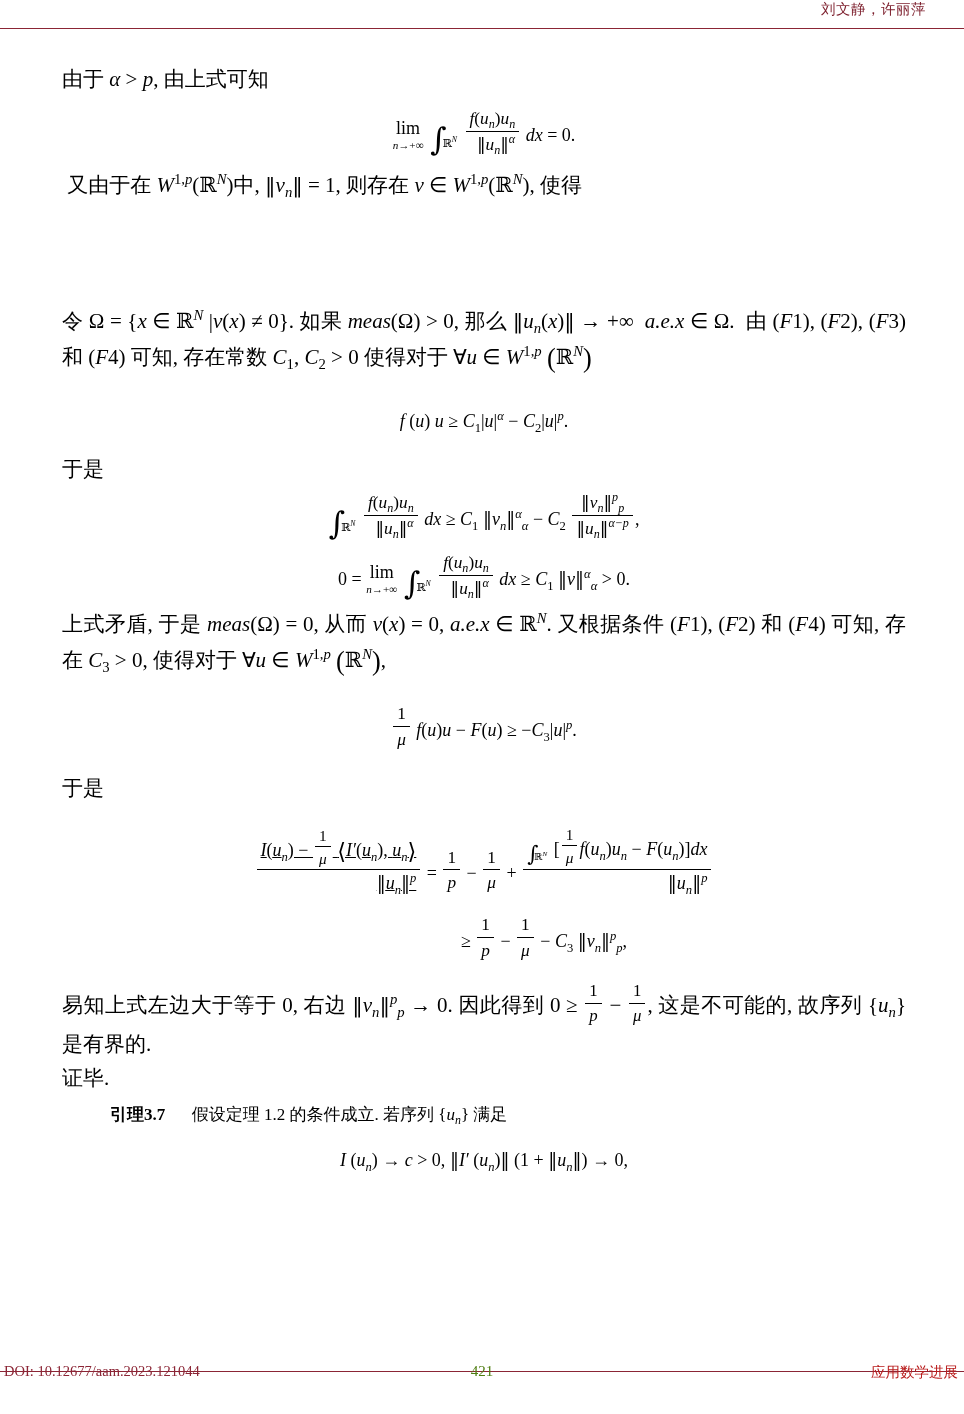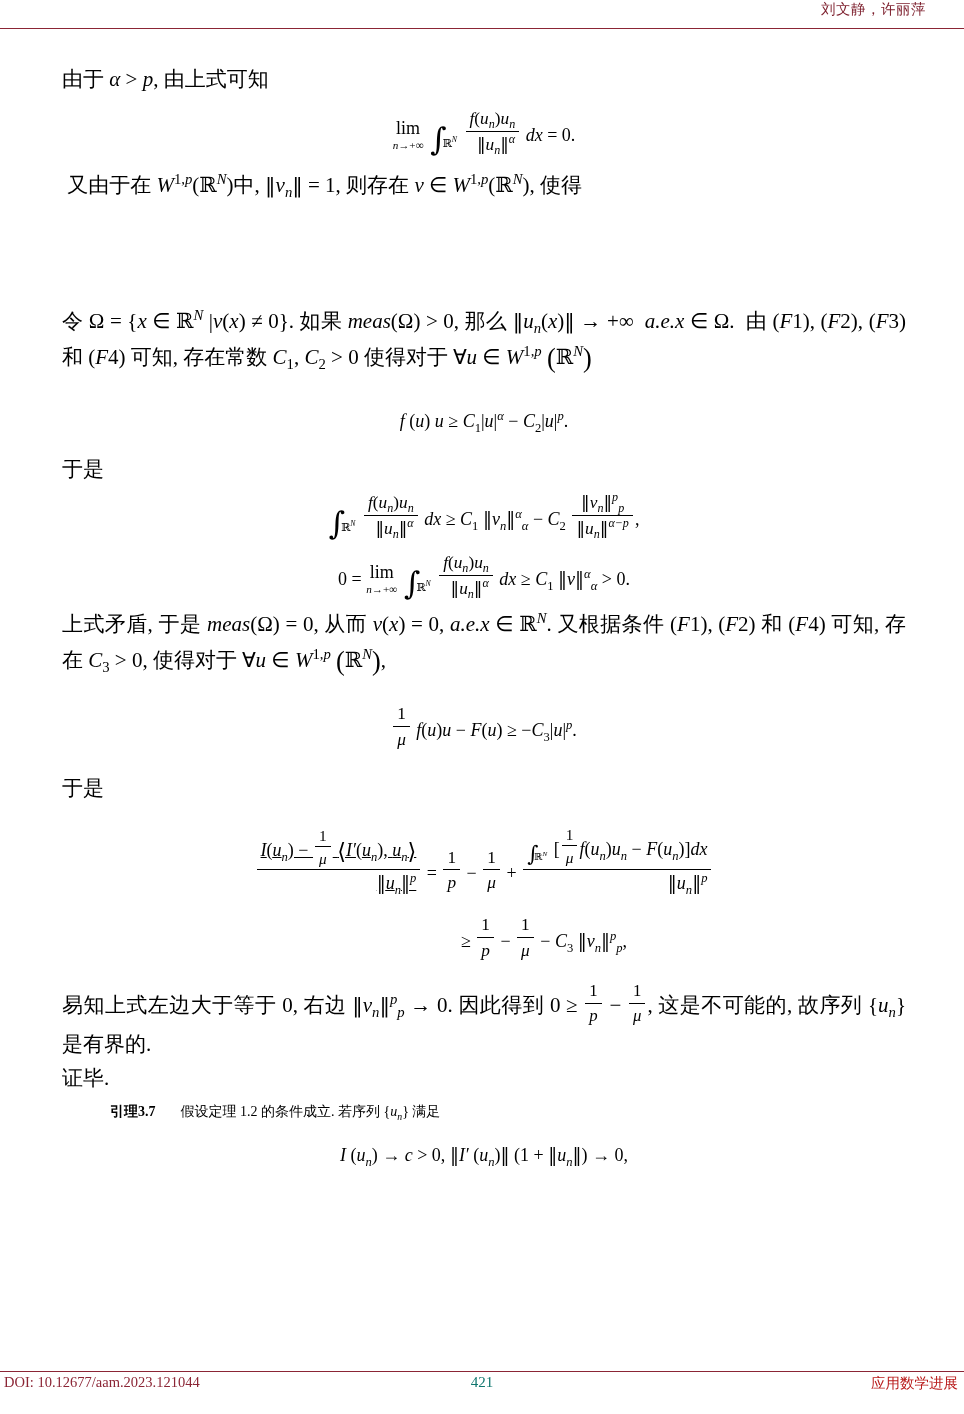--- a/index.html
+++ b/index.html
@@ -49,38 +49,38 @@
     position: absolute;
     left: 0;
     right: 0;
     bottom: 42px;
     border-top: 1px solid #8b2535;
   }
   .footer {
     position: absolute;
     left: 0;
     right: 0;
-    bottom: 16px;
+    bottom: 27px;
     height: 26px;
     font-size: 14.5px;
     padding-left: 41px;
   }
   .footer-doi {
     position: absolute;
     left: 4px;
     top: 2px;
     color: #8b2535;
   }
   .footer-page {
     position: absolute;
     left: 0;
     right: 0;
     top: 2px;
     text-align: center;
-    color: #0f766e;
+    color: #4d7c0f;
     font-size: 15px;
   }
   .footer-journal {
     position: absolute;
     right: 6px;
     top: 2px;
     color: #b91c1c;
   }
   
   .content {
@@ -102,21 +102,21 @@
   }
   .spacer-xs { height: 6px; }
   .spacer-s { height: 12px; }
   .spacer-m { height: 20px; }
   .spacer-l { height: 30px; }
   .lemma-head {
     font-weight: bold;
   }
   .lemma {
     margin-left: 48px;
-    font-size: 14px;
+    font-size: 17px;
   }
   
   .mi { font-family: "Liberation Serif", serif; font-style: italic; }
   .bb { font-family: "DejaVu Serif", serif; font-style: normal; }
   sub, sup { font-size: 70%; line-height: 0; }
   .frac {
     display: inline-block;
     vertical-align: -0.52em;
     text-align: center;
     font-size: 0.96em;

